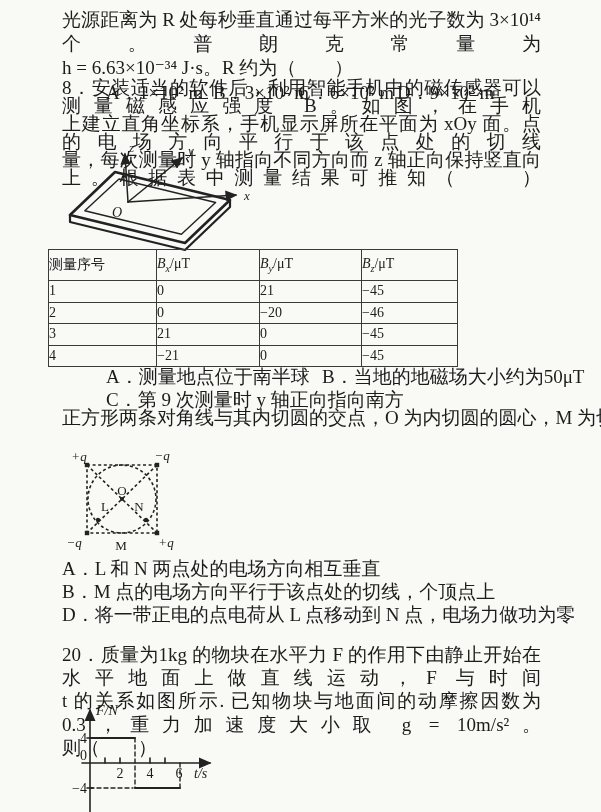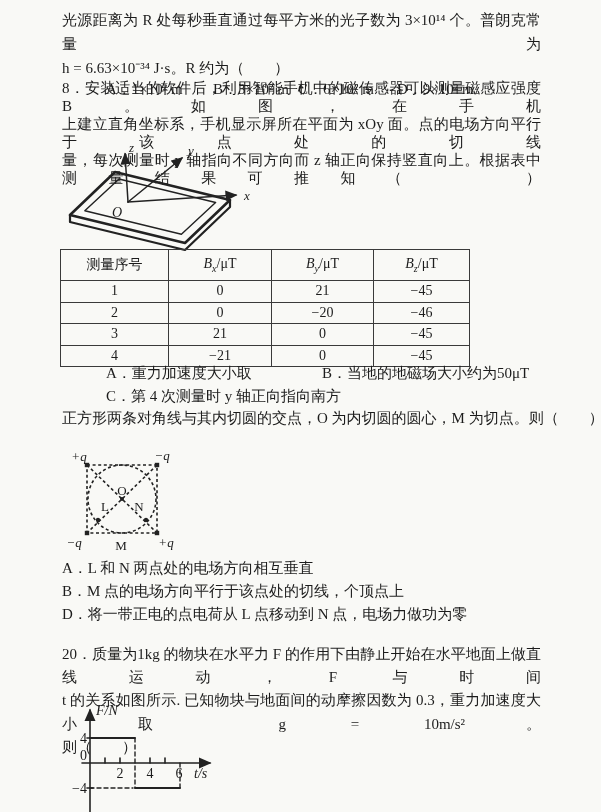--- a/index.html
+++ b/index.html
@@ -1,32 +1,32 @@
 <!DOCTYPE html>
 <html><head>
 <meta charset="utf-8">
 <style>
   html,body{margin:0;padding:0;}
   body{
     width:601px;height:812px;position:relative;overflow:hidden;
     background:#f9f9f6;color:#1c1c1c;
     font-family:"Liberation Serif","DejaVu Serif",serif;
   }
-  .tblock{position:absolute;left:62px;width:479px;font-size:15px;}
-  .line{line-height:21.5px;white-space:nowrap;font-family:Liberation Serif, serif;}
+  .tblock{position:absolute;left:62px;width:479px;font-size:19px;}
+  .line{line-height:21.5px;white-space:nowrap;}
   .jline{line-height:18px;white-space:normal;text-align:justify;text-align-last:justify;}
   .lh24 .line,.lh24 .jline{line-height:24px;}
   .lh22 .line,.lh22 .jline{line-height:22px;}
   .lh23 .line,.lh23 .jline{line-height:23.2px;}
   .optrow{position:relative;height:22.5px;margin-left:44px;}
   .optrow span{position:absolute;top:0;white-space:nowrap;}
   table.meas{
-    position:absolute;left:60px;top:249px;width:409px;
+    position:absolute;left:48px;top:249px;width:409px;
     border-collapse:collapse;table-layout:fixed;
-    font-size:14px;text-align:center;
+    font-size:14px;text-align:left;
   }
   table.meas td,table.meas th{
     border:1.3px solid #3a3a3a;padding:0;font-weight:normal;
   }
   table.meas th{height:30px;}
   table.meas td{height:20.5px;}
   table.meas i{font-style:italic;}
   table.meas sub{font-size:10px;}
   .c0{width:108px}.c1{width:103px}.c2{width:102px}.c3{width:96px}
   svg{position:absolute;overflow:visible;}
@@ -109,25 +109,25 @@
     <td>4</td>
     <td>−21</td>
     <td>0</td>
     <td>−45</td>
   </tr>
 </tbody>
   </table>
 
 <div class="tblock" style="top:364px">
   <div class="optrow">
-    <span style="left:0">A．重力加速度大小取</span>
+    <span style="left:0">A．测量地点位于南半球</span>
     <span style="left:216px">B．当地的地磁场大小约为50μT</span>
   </div>
   <div class="optrow">
-    <span style="left:0">C．第 4 次测量时 y 轴正向指向南方</span>
+    <span style="left:0">C．第 9 次测量时 y 轴正向指向南方</span>
   </div>
 </div>
 
 <div class="tblock lh22" style="top:407px">
   <div class="line">正方形两条对角线与其内切圆的交点，O 为内切圆的圆心，M 为切点。则（　　）</div>
 </div>
 
 <svg style="left:62px;top:450px" width="130" height="108" viewBox="0 0 130 108">
   <g stroke="#222" fill="none" stroke-width="1.6" stroke-dasharray="3,2.6">
     <rect x="25" y="15" width="70" height="68"></rect>

